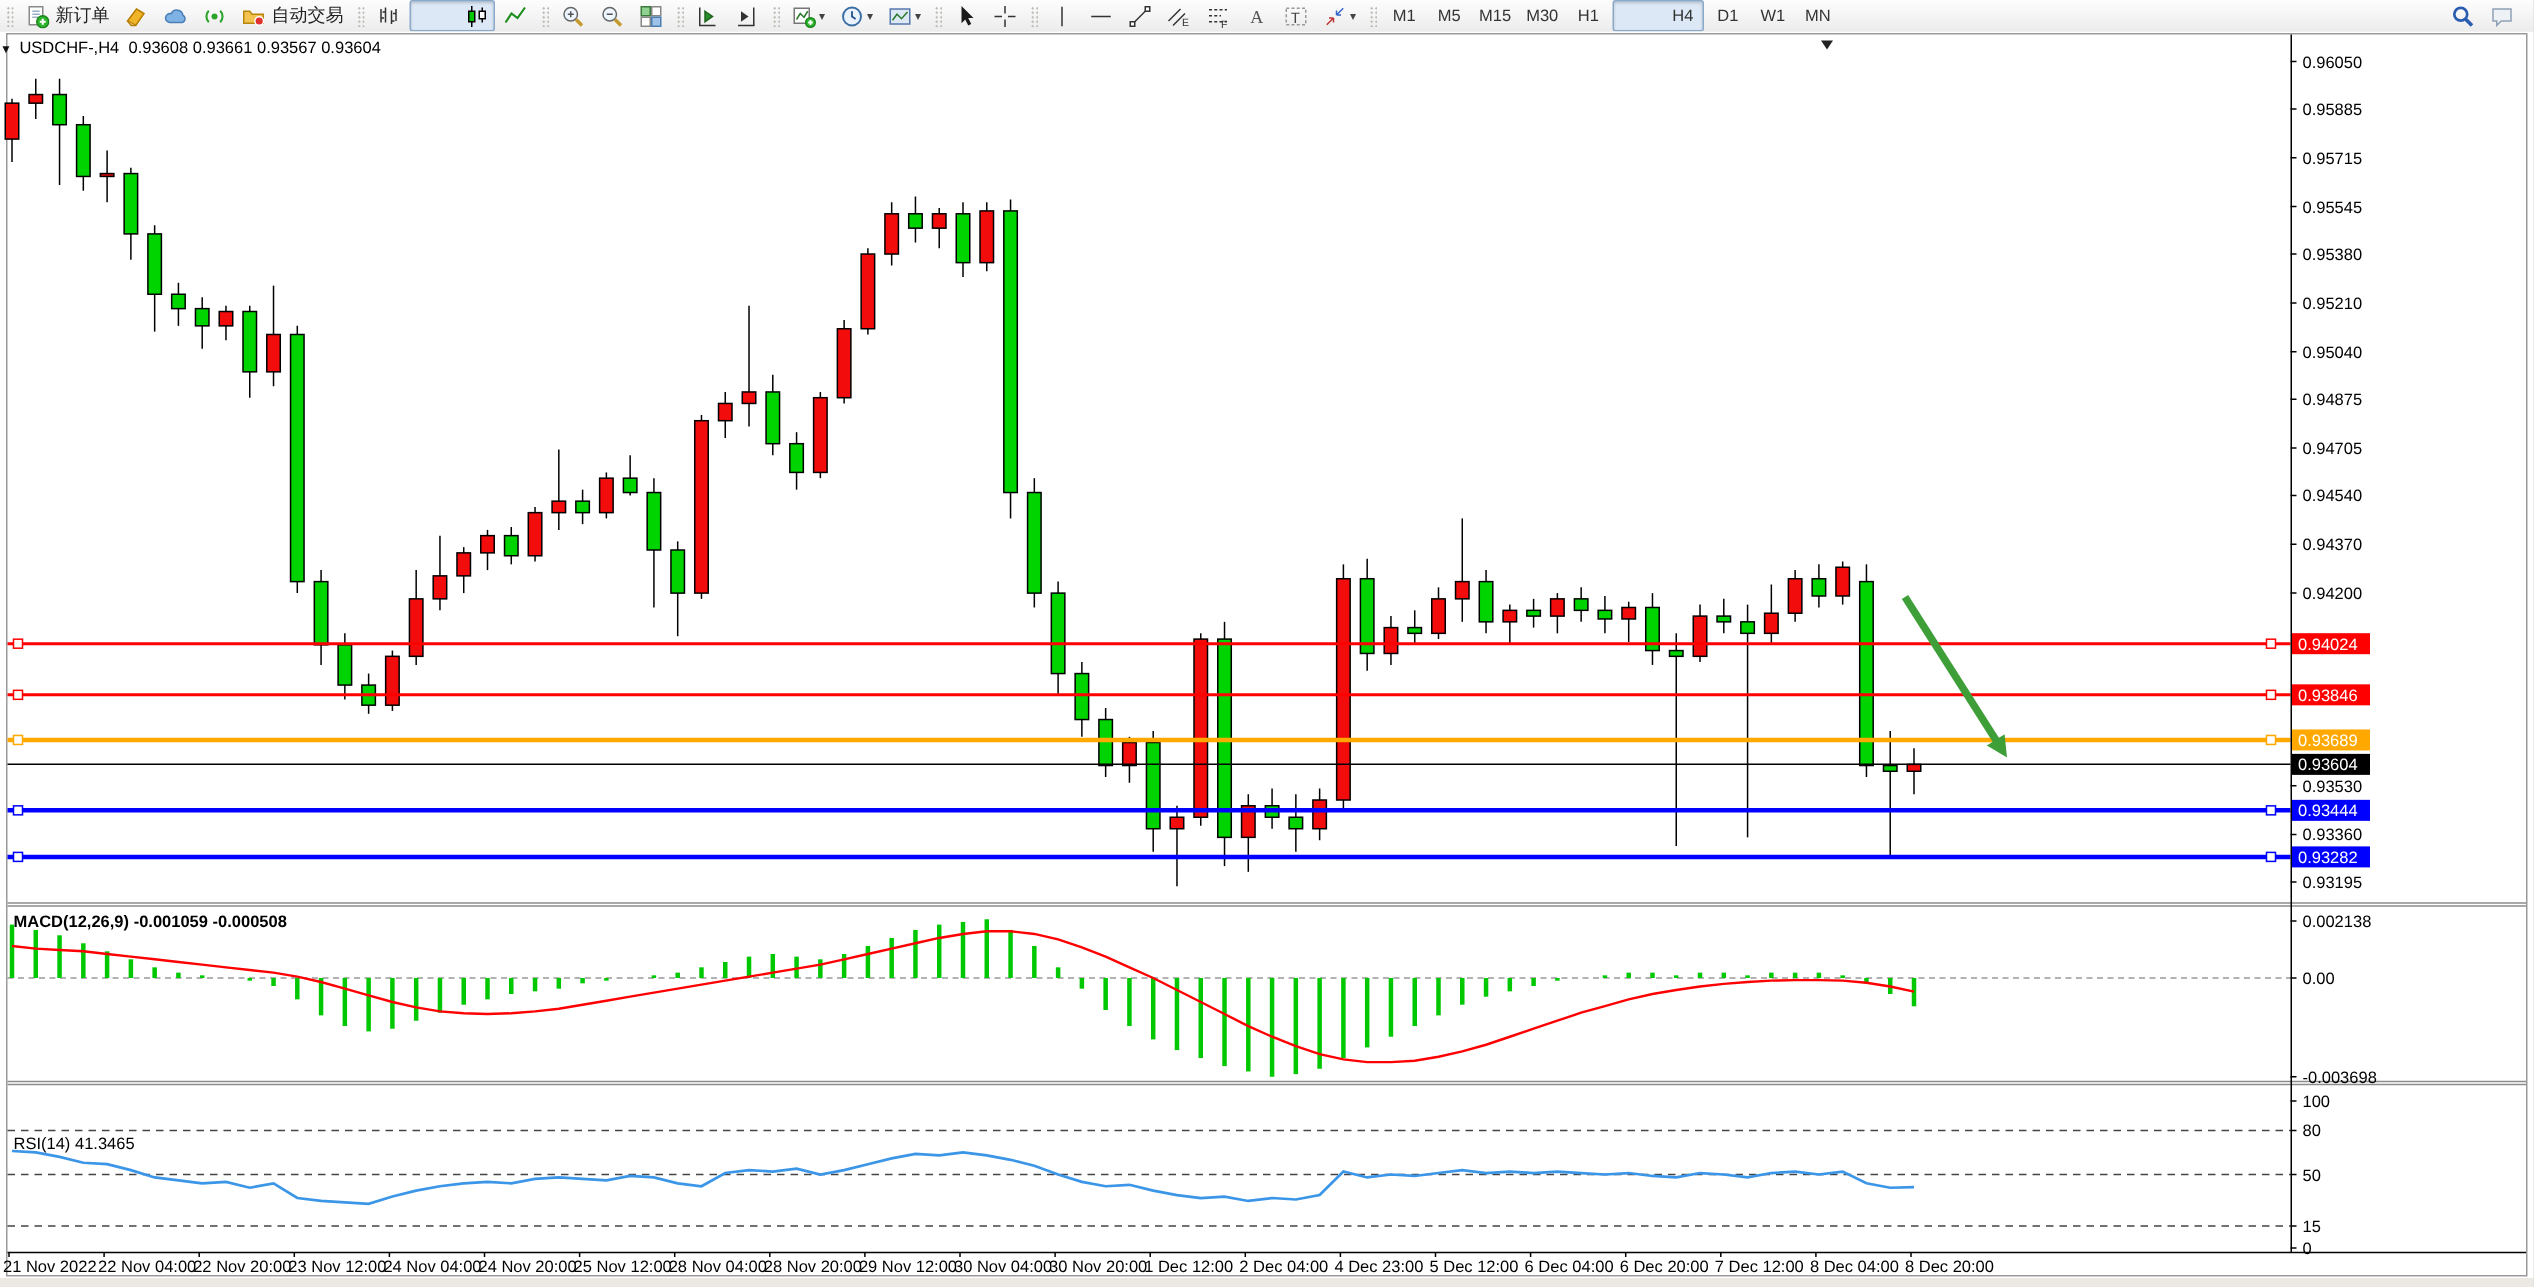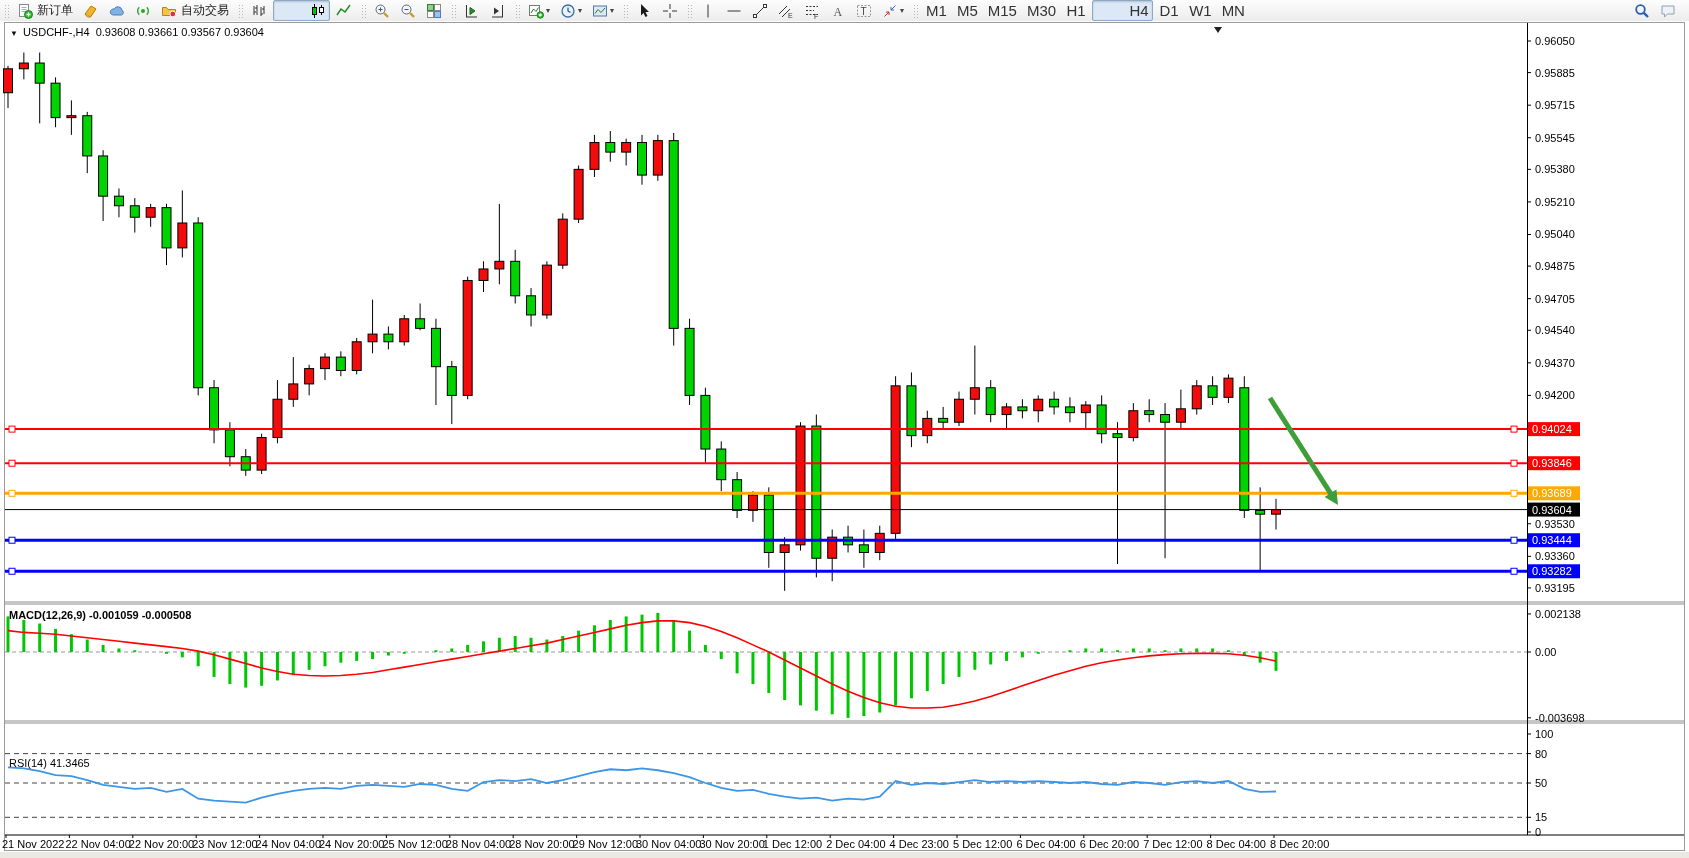--- a/index.html
+++ b/index.html
@@ -9,31 +9,31 @@
   #toolbar{position:absolute;left:0;top:0;width:1689px;height:21px;
     background:linear-gradient(#fdfdfd,#ececec);border-bottom:1px solid #c6c3be;
     display:flex;align-items:center;font-size:12px;color:#222;}
   .tb-handle{width:5px;height:14px;margin:0 3px 0 4px;
     background-image:radial-gradient(#b9b6b0 35%,transparent 36%);background-size:3px 3px;}
   .tb-btn{display:flex;align-items:center;height:19px;padding:0 3px;margin:12px 1px;border:1px solid transparent;border-radius:2px;cursor:default;}
   .tb-btn.active{border:1px solid #8aa8c8;background:#dce8f5;box-shadow:inset 0 1px 2px rgba(0,0,0,.18);padding-left:36px;}
   .tb-btn .lbl{margin-left:4px;white-space:nowrap;}
   .tb-btn .caret{font-size:8px;color:#444;margin-left:2px;}
   .tb-btn svg{display:block;}
-  .tf-btn{font-size:15px;color:#333;min-width:20px;justify-content:center;}
+  .tf-btn{font-size:11px;color:#333;min-width:20px;justify-content:center;}
   #tb-spacer{flex:1;}
   #chat-wrap{position:relative;margin-right:8px;}
   #chat-badge{position:absolute;right:-7px;top:-4px;min-width:13px;height:13px;border-radius:8px;
     background:#e23b2e;color:#fff;font-size:10px;font-weight:bold;text-align:center;line-height:13px;padding:0 2px;
     border:1px solid #fff;}
   
   #chart-area{position:absolute;left:0;top:21px;width:1689px;height:831px;background:#fff;}
   #chart-svg{position:absolute;left:0;top:0;}
   .overlay-label{position:absolute;font-size:11px;color:#000;white-space:nowrap;z-index:5;}
-  #chart-title{left:10px;top:5px;}
+  #chart-title{left:0;top:5px;}
   #chart-title .tri{font-size:8px;color:#111;margin-right:5px;}
   #macd-label{left:9px;top:588px;font-weight:bold;}
   #rsi-label{left:9px;top:736px;}
   #bottom-strip{position:absolute;left:0;top:852px;width:1689px;height:6px;background:#ece9e4;}
 </style>
 </head>
 <body>
 
 <div id="app">
   <div id="toolbar">

